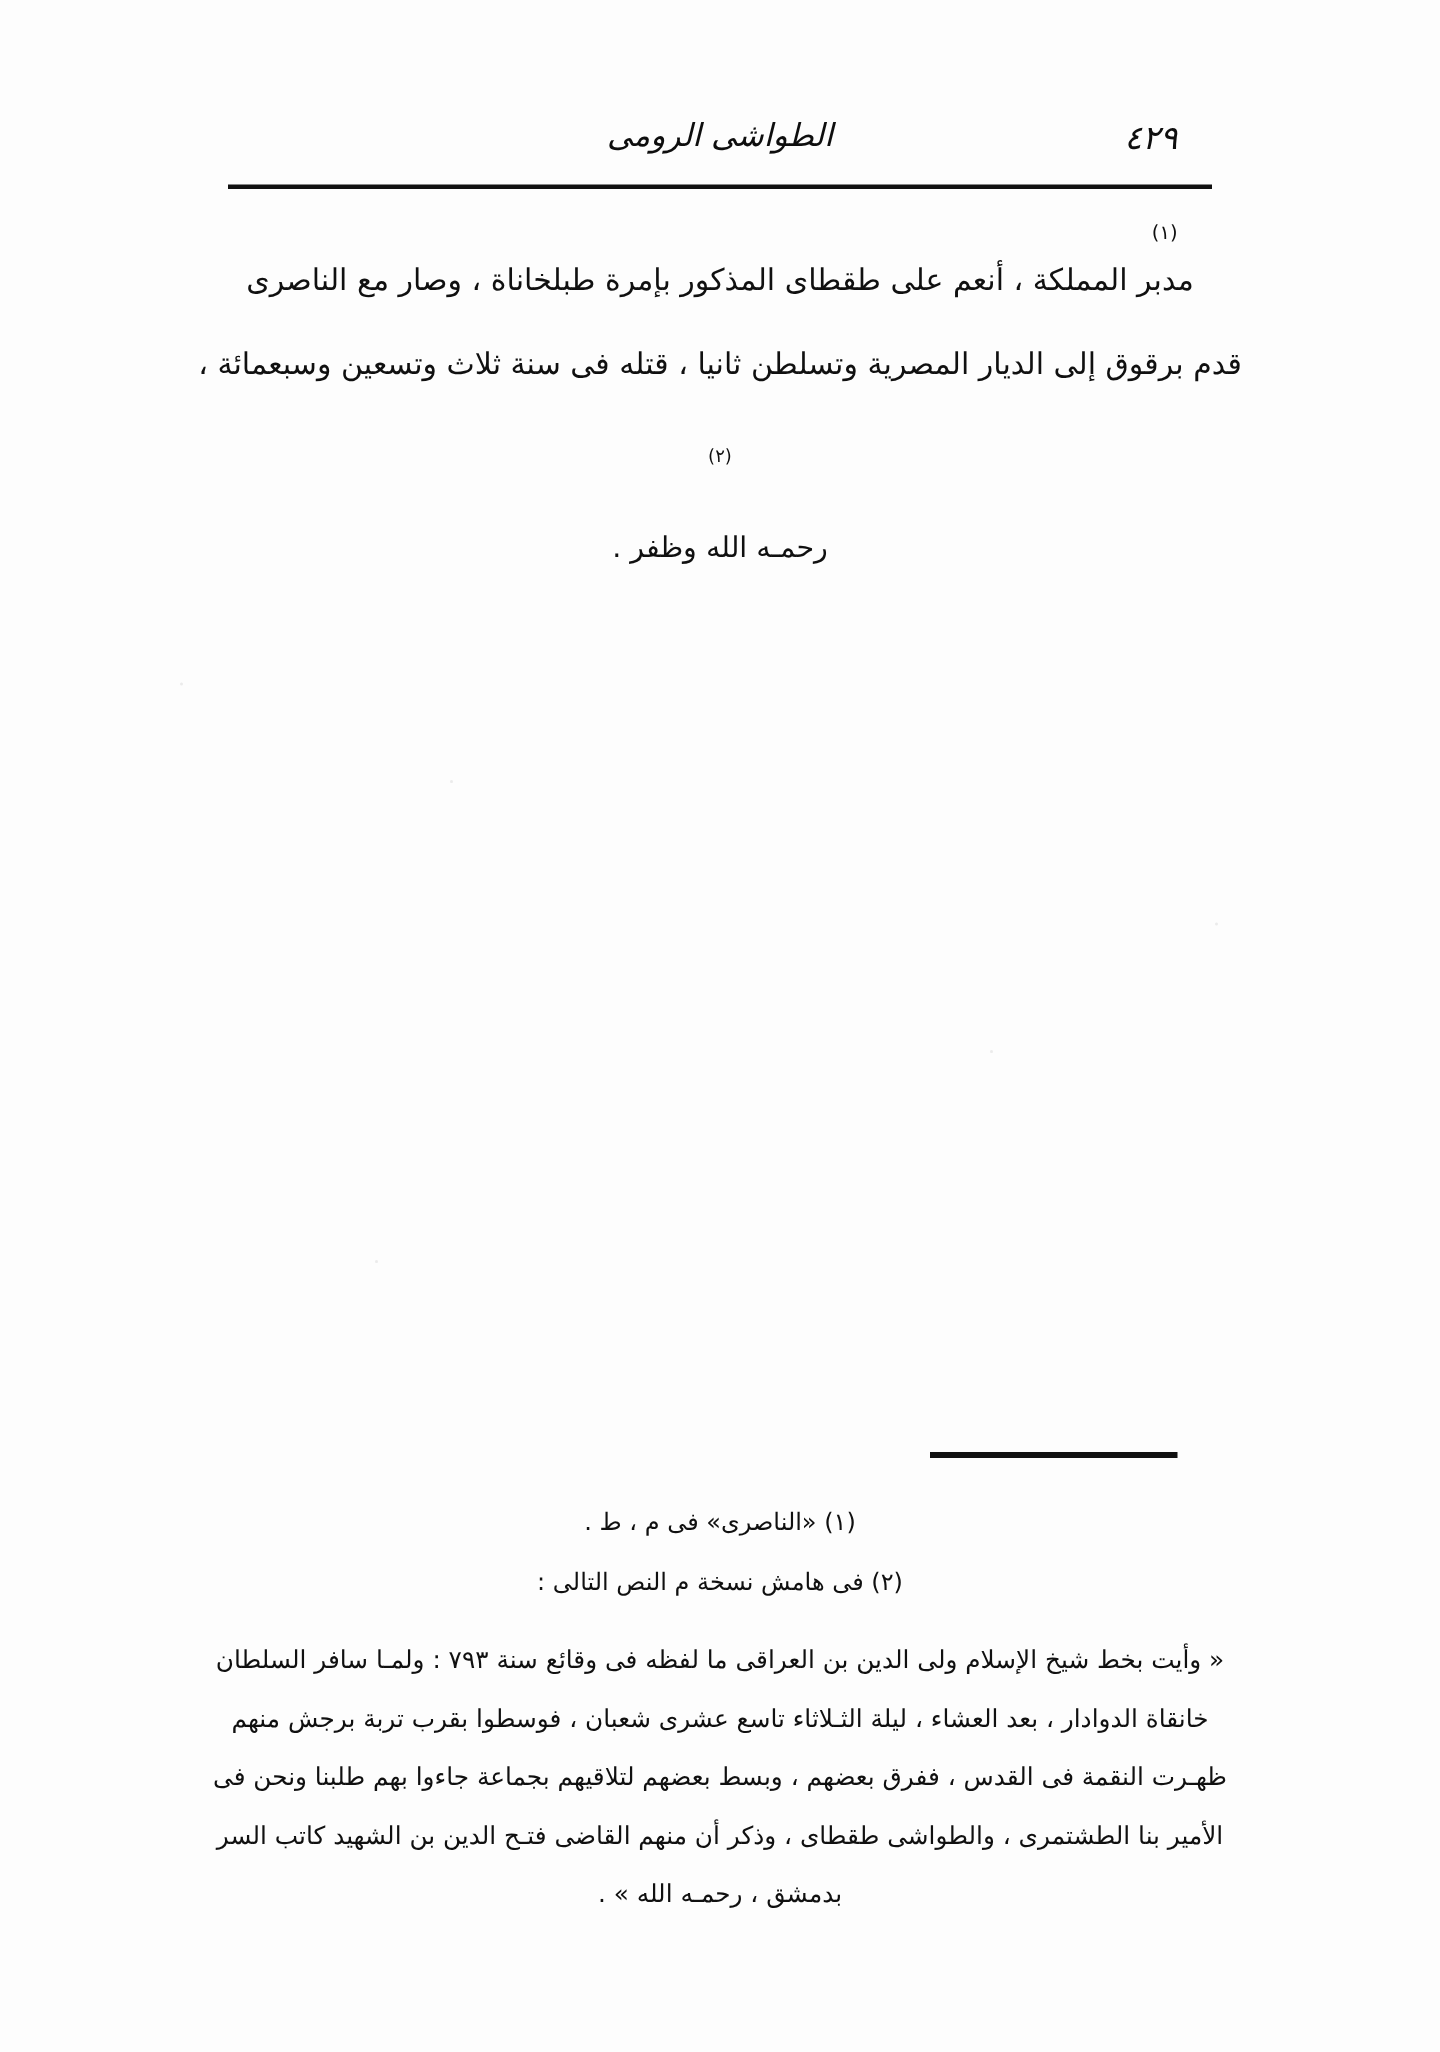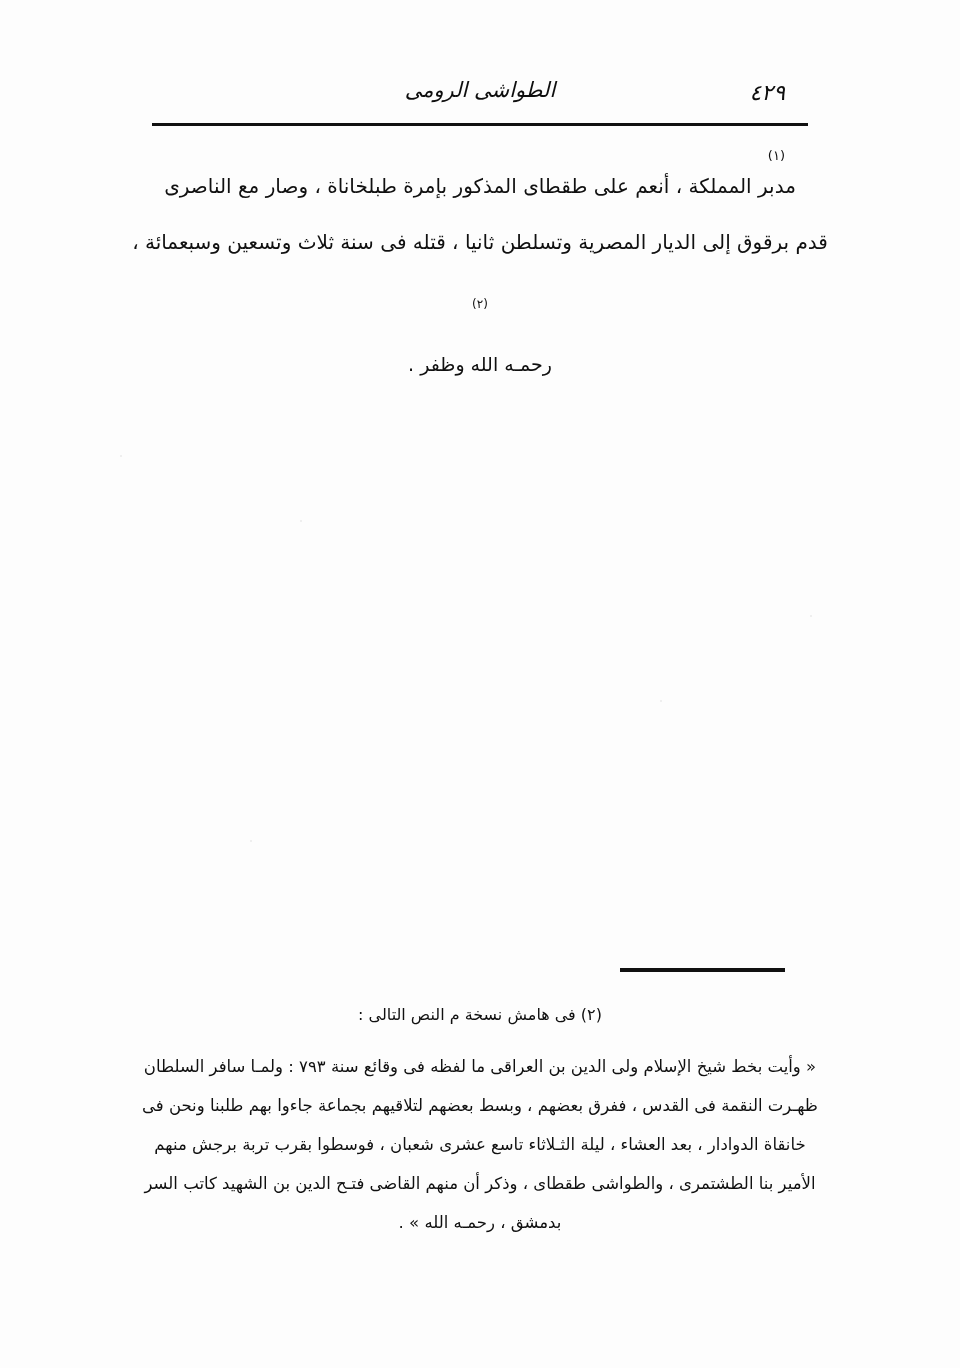--- a/index.html
+++ b/index.html
@@ -174,31 +174,32 @@
     </div>
     <div class="body-line last">
       <span class="marker">(٢)</span><br>
       <span>رحمـه الله وظفر .</span>
     </div>
   </div>
 
   <div class="fn-rule"></div>
 
   <div class="footnotes">
+    <div class="fn-item">(١)  «الناصرى» فى م ، ط .</div>
     <div class="fn-item">(٢)  فى هامش نسخة م النص التالى :</div>
 
     <div class="fn-quote">
       <div class="q-line">
         <span>« وأيت بخط شيخ الإسلام ولى الدين بن العراقى ما لفظه فى وقائع سنة ٧٩٣ :  ولمـا سافر السلطان</span>
       </div>
       <div class="q-line">
+        <span>خانقاة الدوادار ، بعد العشاء ، ليلة الثـلاثاء تاسع عشرى شعبان ،  فوسطوا بقرب تربة برجش منهم</span>
+      </div>
+      <div class="q-line">
         <span>ظهـرت النقمة فى القدس ، ففرق بعضهم ، وبسط بعضهم لتلاقيهم بجماعة جاءوا بهم طلبنا ونحن فى</span>
-      </div>
-      <div class="q-line">
-        <span>خانقاة الدوادار ، بعد العشاء ، ليلة الثـلاثاء تاسع عشرى شعبان ،  فوسطوا بقرب تربة برجش منهم</span>
       </div>
       <div class="q-line">
         <span>الأمير بنا الطشتمرى ، والطواشى طقطاى ،  وذكر أن منهم القاضى فتـح الدين بن الشهيد كاتب السر</span>
       </div>
       <div class="q-line tail">
         <span>بدمشق ، رحمـه الله » .</span>
       </div>
     </div>
   </div>
 

